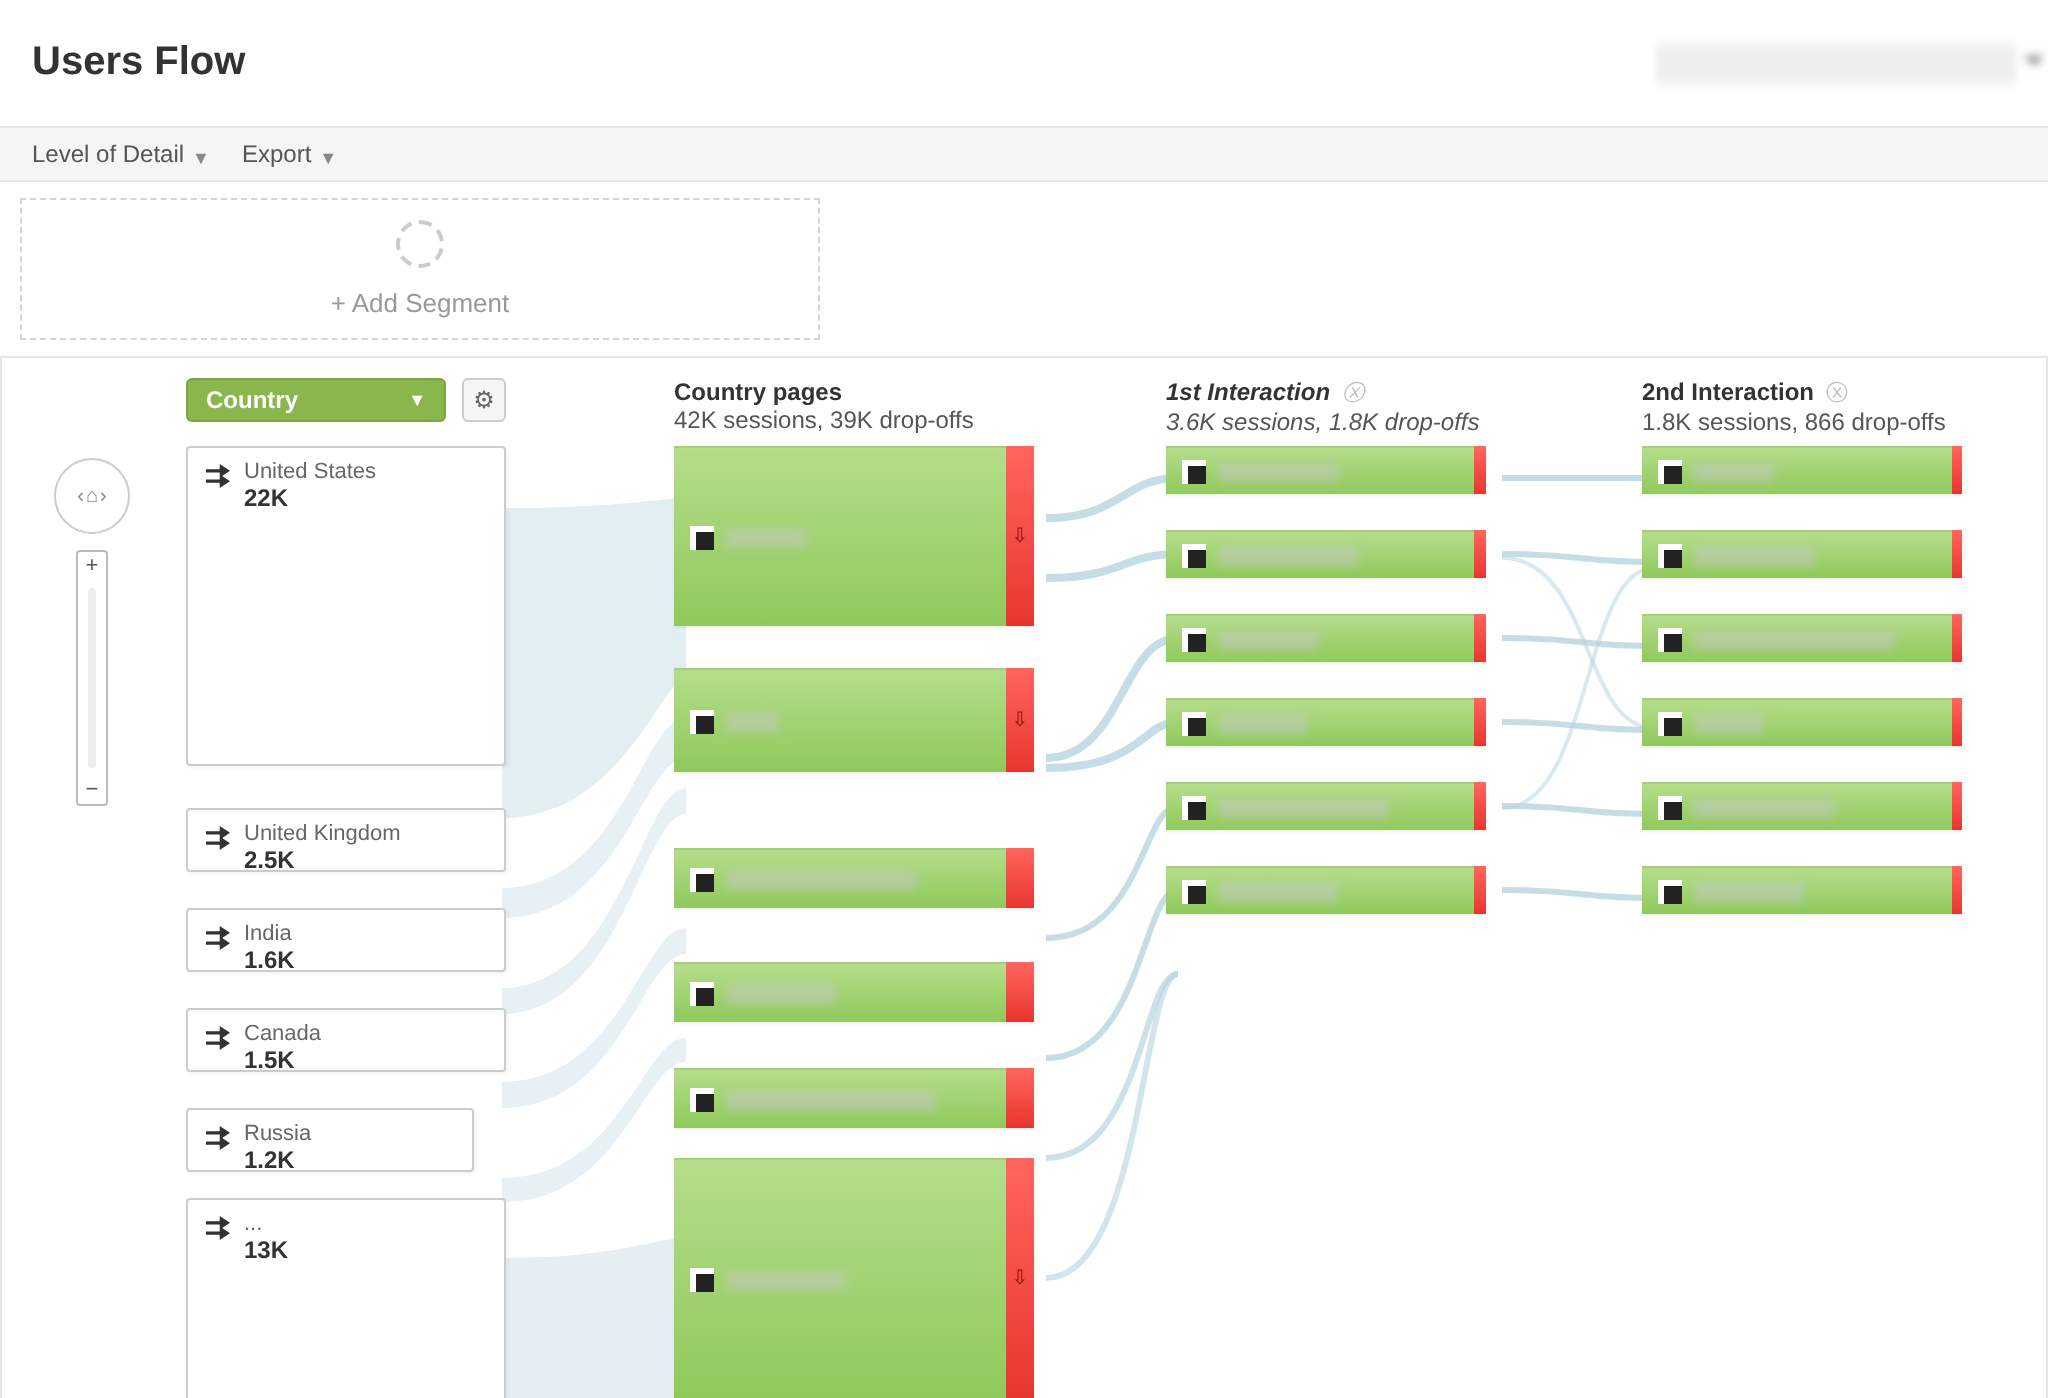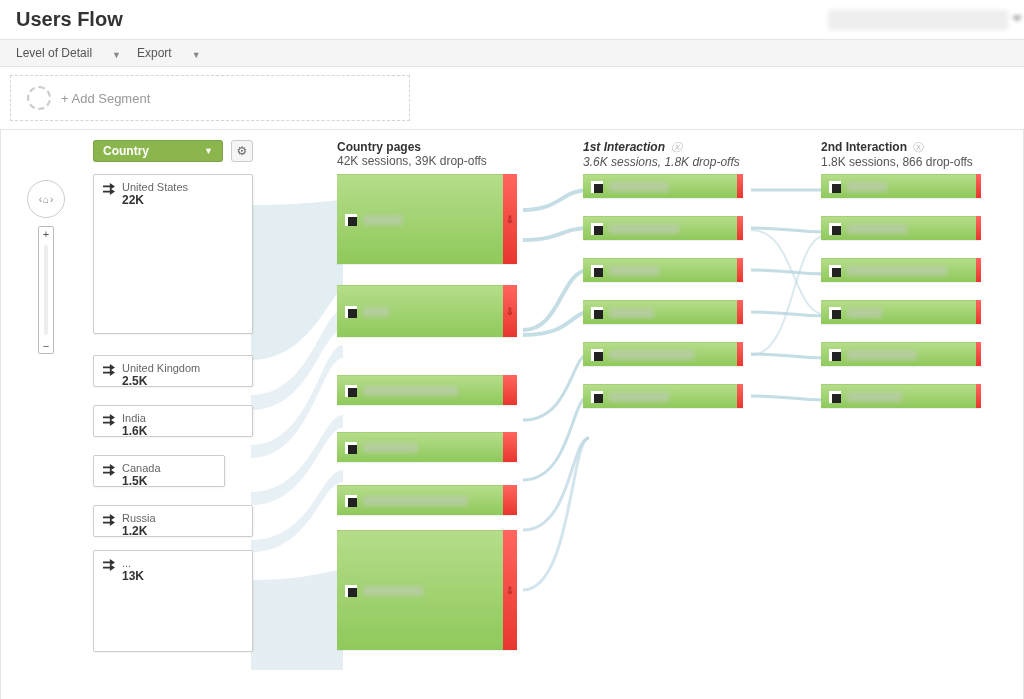--- a/index.html
+++ b/index.html
@@ -9,58 +9,58 @@
     background: #fff;
     color: #333;
     width: 1024px;
     height: 699px;
     overflow: hidden;
   }
   .header {
     display: flex;
     align-items: center;
     justify-content: space-between;
-    padding: 8px 16px;
+    padding: 20px 16px;
     background: #fff;
     border-bottom: 1px solid #e5e5e5;
   }
   .header h1 { font-size: 20px; font-weight: 700; color: #333; }
   .header .blurry-right {
     width: 180px; height: 20px; background: #eee;
     filter: blur(2px); border-radius: 2px;
     position: relative;
   }
   .header .blurry-right::after {
     content: ""; position:absolute; top:6px; right:-14px; border:5px solid transparent; border-top-color:#888;
   }
   .toolbar {
     display: flex; align-items: center; gap: 16px;
     padding: 6px 16px; background: #f5f5f5; border-bottom: 1px solid #e5e5e5;
     font-size: 12px; color: #555;
   }
-  .toolbar .dd { display: inline-flex; align-items: flex-end; gap: 20px; cursor: pointer; }
+  .toolbar .dd { display: inline-flex; align-items: flex-end; gap: 4px; cursor: pointer; }
   .toolbar .caret { font-size: 9px; color: #888; }
   .segments {
     display: flex; gap: 0; padding: 8px 10px; background: #fff; border-bottom: 1px solid #e5e5e5;
   }
   .segment-card {
     display: flex; align-items: center; gap: 10px;
     padding: 10px 16px; border: 1px solid #e0e0e0; background: #fff;
     min-width: 400px;
   }
   .donut {
     width: 28px; height: 28px; border-radius: 50%;
     border: 6px solid #00a3d9; background: #fff;
   }
   .segment-text .title { font-size: 13px; font-weight: 700; color: #333; }
   .segment-text .sub { font-size: 11px; color: #888; }
   .add-seg {
     display: flex; align-items: center; gap: 10px;
     padding: 10px 16px; border: 1px dashed #d5d5d5; background: #fff; min-width: 400px;
-    color: #999; font-size: 13px;
+    color: #999; font-size: 13px; flex-direction: column;
   }
   .dotted-circle {
     width: 24px; height: 24px; border: 2px dashed #ccc; border-radius: 50%;
   }
   .flow {
     position: relative; padding: 8px 14px; background: #fff;
     height: 580px; overflow: hidden;
     border: 1px solid #e5e5e5; border-top: none;
   }
   .nav-controls {
@@ -249,28 +249,28 @@
     <div class="lbl">United Kingdom</div>
     <div class="val">2.5K</div>
   </div>
   <div class="src-box" style="left:92px; top:275px; width:160px; height:32px;">
     <svg class="arrow-icon" viewBox="0 0 16 14">
         <path d="M1 3 H9 L9 0 L15 4 L9 8 L9 5 H1 Z M1 9 H9 L9 6 L15 10 L9 14 L9 11 H1 Z" fill="#333"></path>
       </svg>
     <div class="lbl">India</div>
     <div class="val">1.6K</div>
   </div>
-  <div class="src-box" style="left:92px; top:325px; width:132px; height:32px;">
+  <div class="src-box" style="left:92px; top:325px; width:160px; height:32px;">
     <svg class="arrow-icon" viewBox="0 0 16 14">
         <path d="M1 3 H9 L9 0 L15 4 L9 8 L9 5 H1 Z M1 9 H9 L9 6 L15 10 L9 14 L9 11 H1 Z" fill="#333"></path>
       </svg>
     <div class="lbl">Canada</div>
     <div class="val">1.5K</div>
   </div>
-  <div class="src-box" style="left:92px; top:375px; width:160px; height:32px;">
+  <div class="src-box" style="left:92px; top:375px; width:144px; height:32px;">
     <svg class="arrow-icon" viewBox="0 0 16 14">
         <path d="M1 3 H9 L9 0 L15 4 L9 8 L9 5 H1 Z M1 9 H9 L9 6 L15 10 L9 14 L9 11 H1 Z" fill="#333"></path>
       </svg>
     <div class="lbl">Russia</div>
     <div class="val">1.2K</div>
   </div>
   <div class="src-box" style="left:92px; top:420px; width:160px; height:102px;">
     <svg class="arrow-icon" viewBox="0 0 16 14">
         <path d="M1 3 H9 L9 0 L15 4 L9 8 L9 5 H1 Z M1 9 H9 L9 6 L15 10 L9 14 L9 11 H1 Z" fill="#333"></path>
       </svg>

